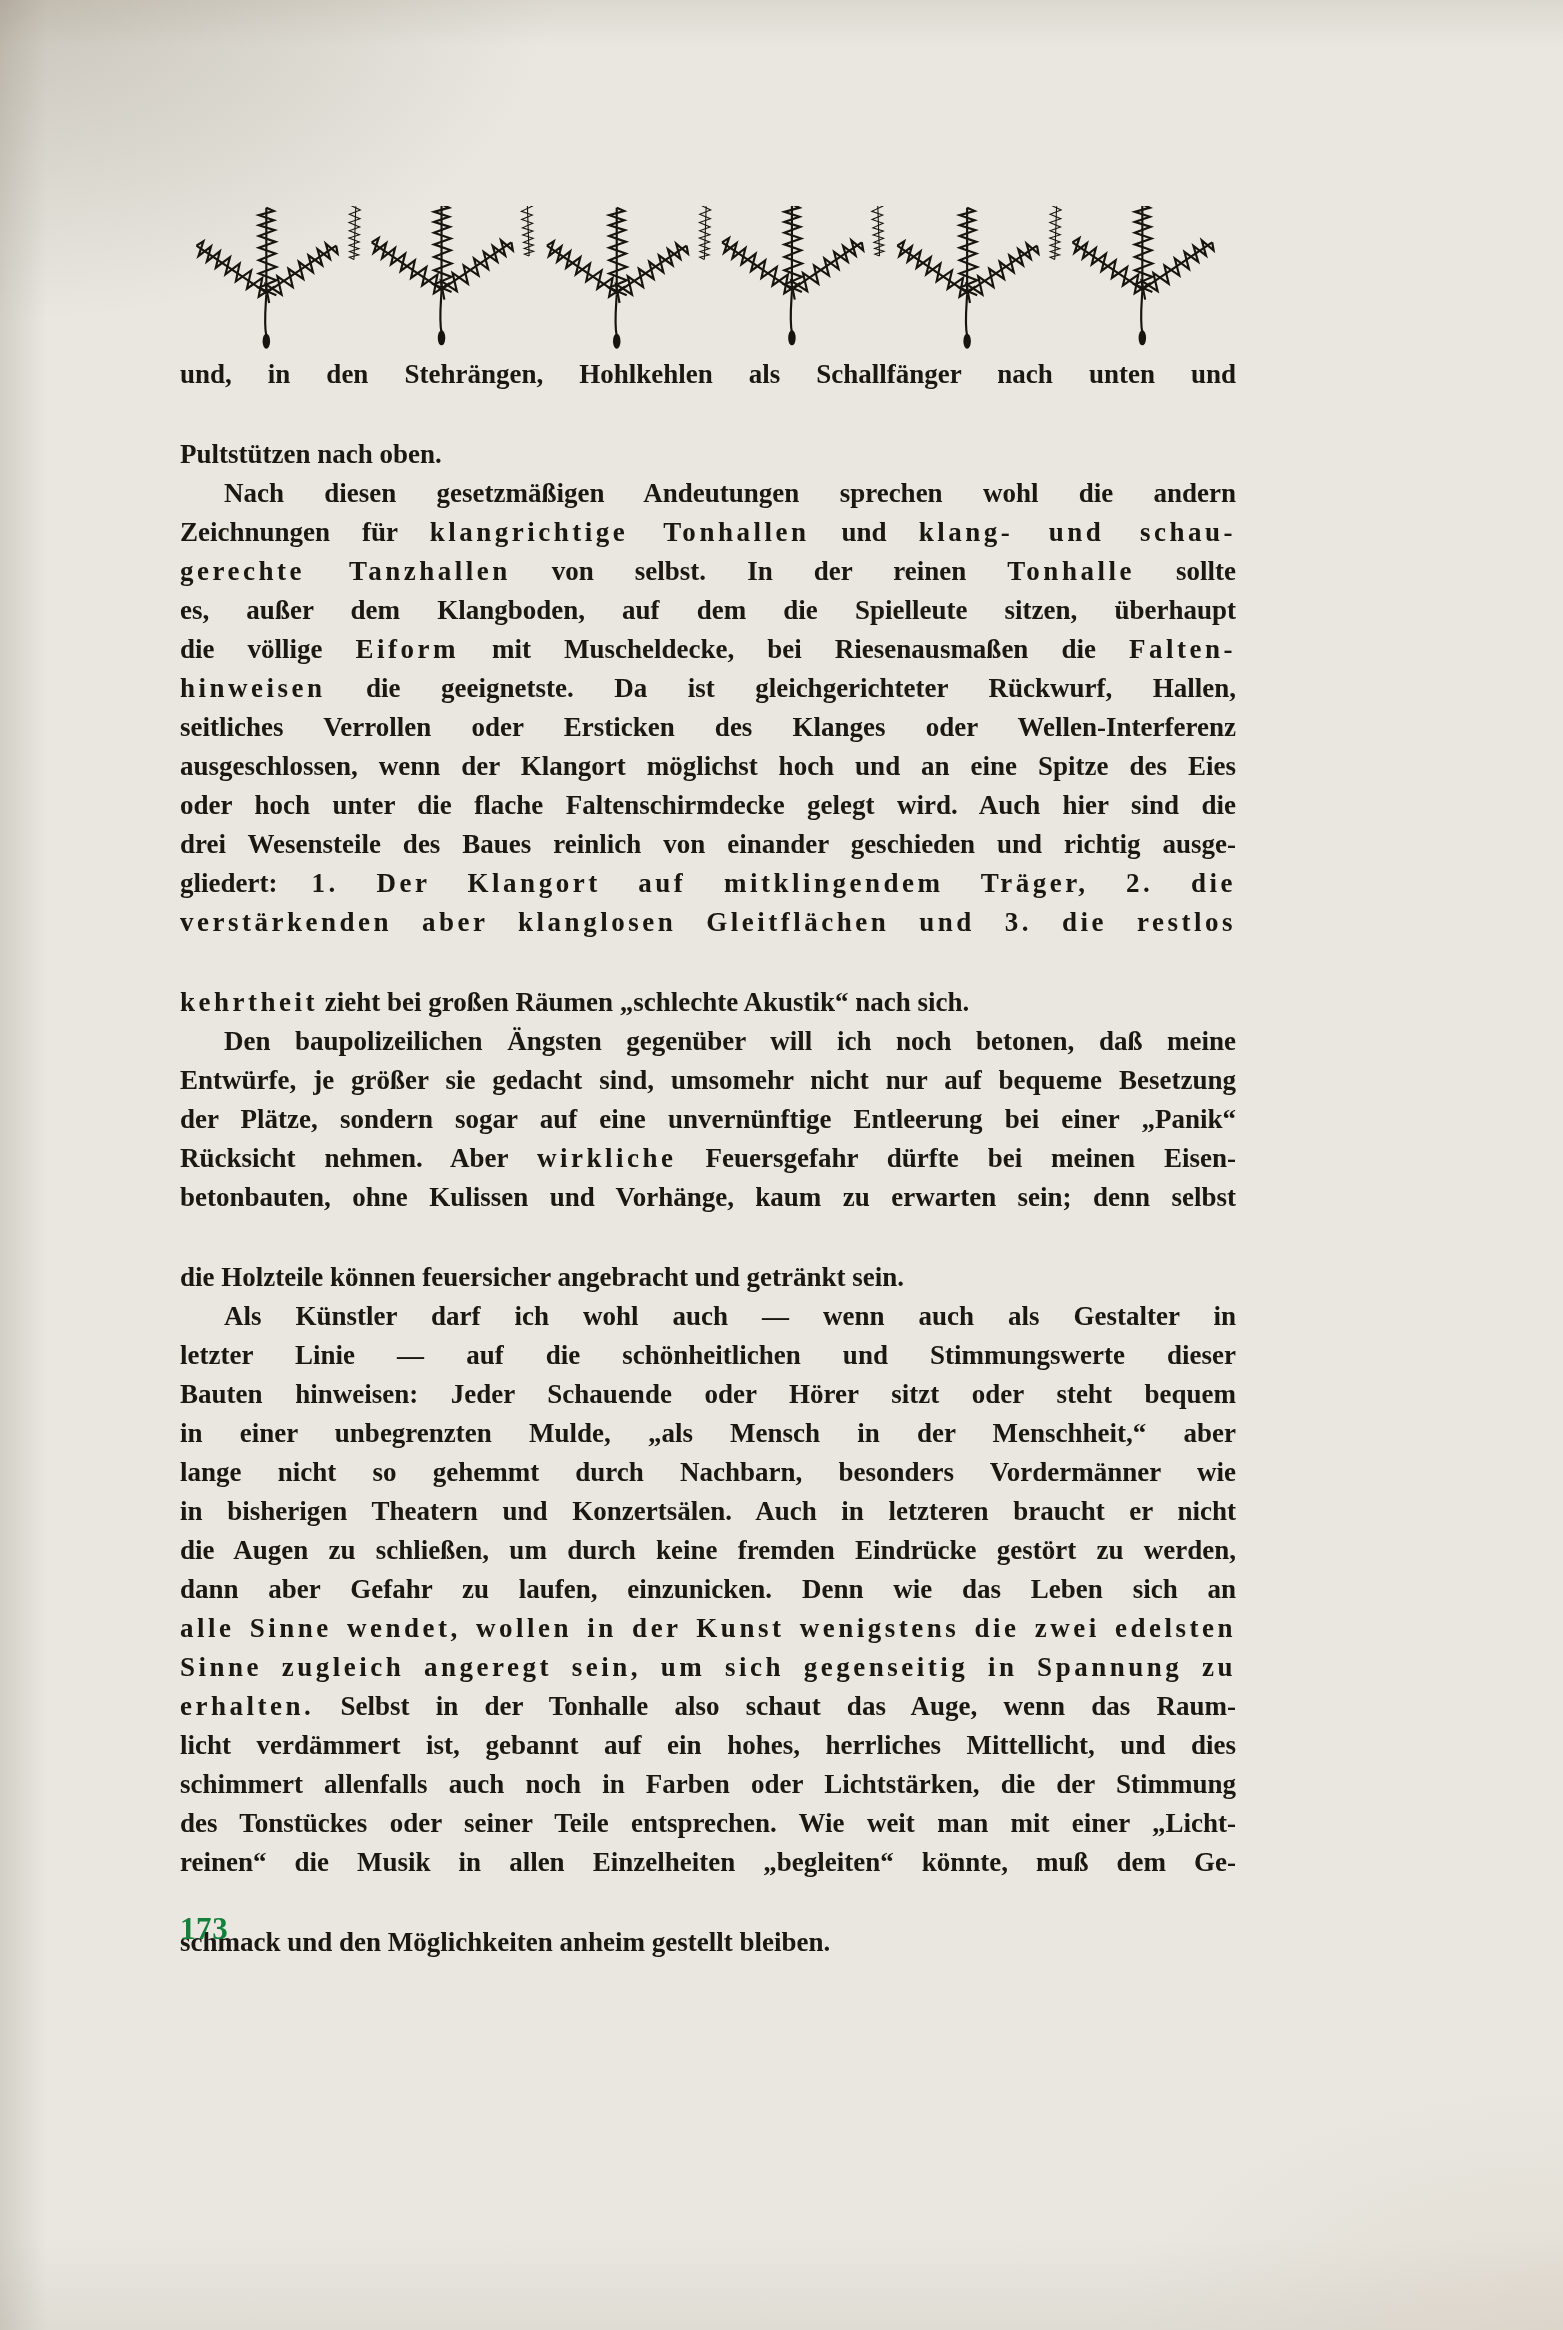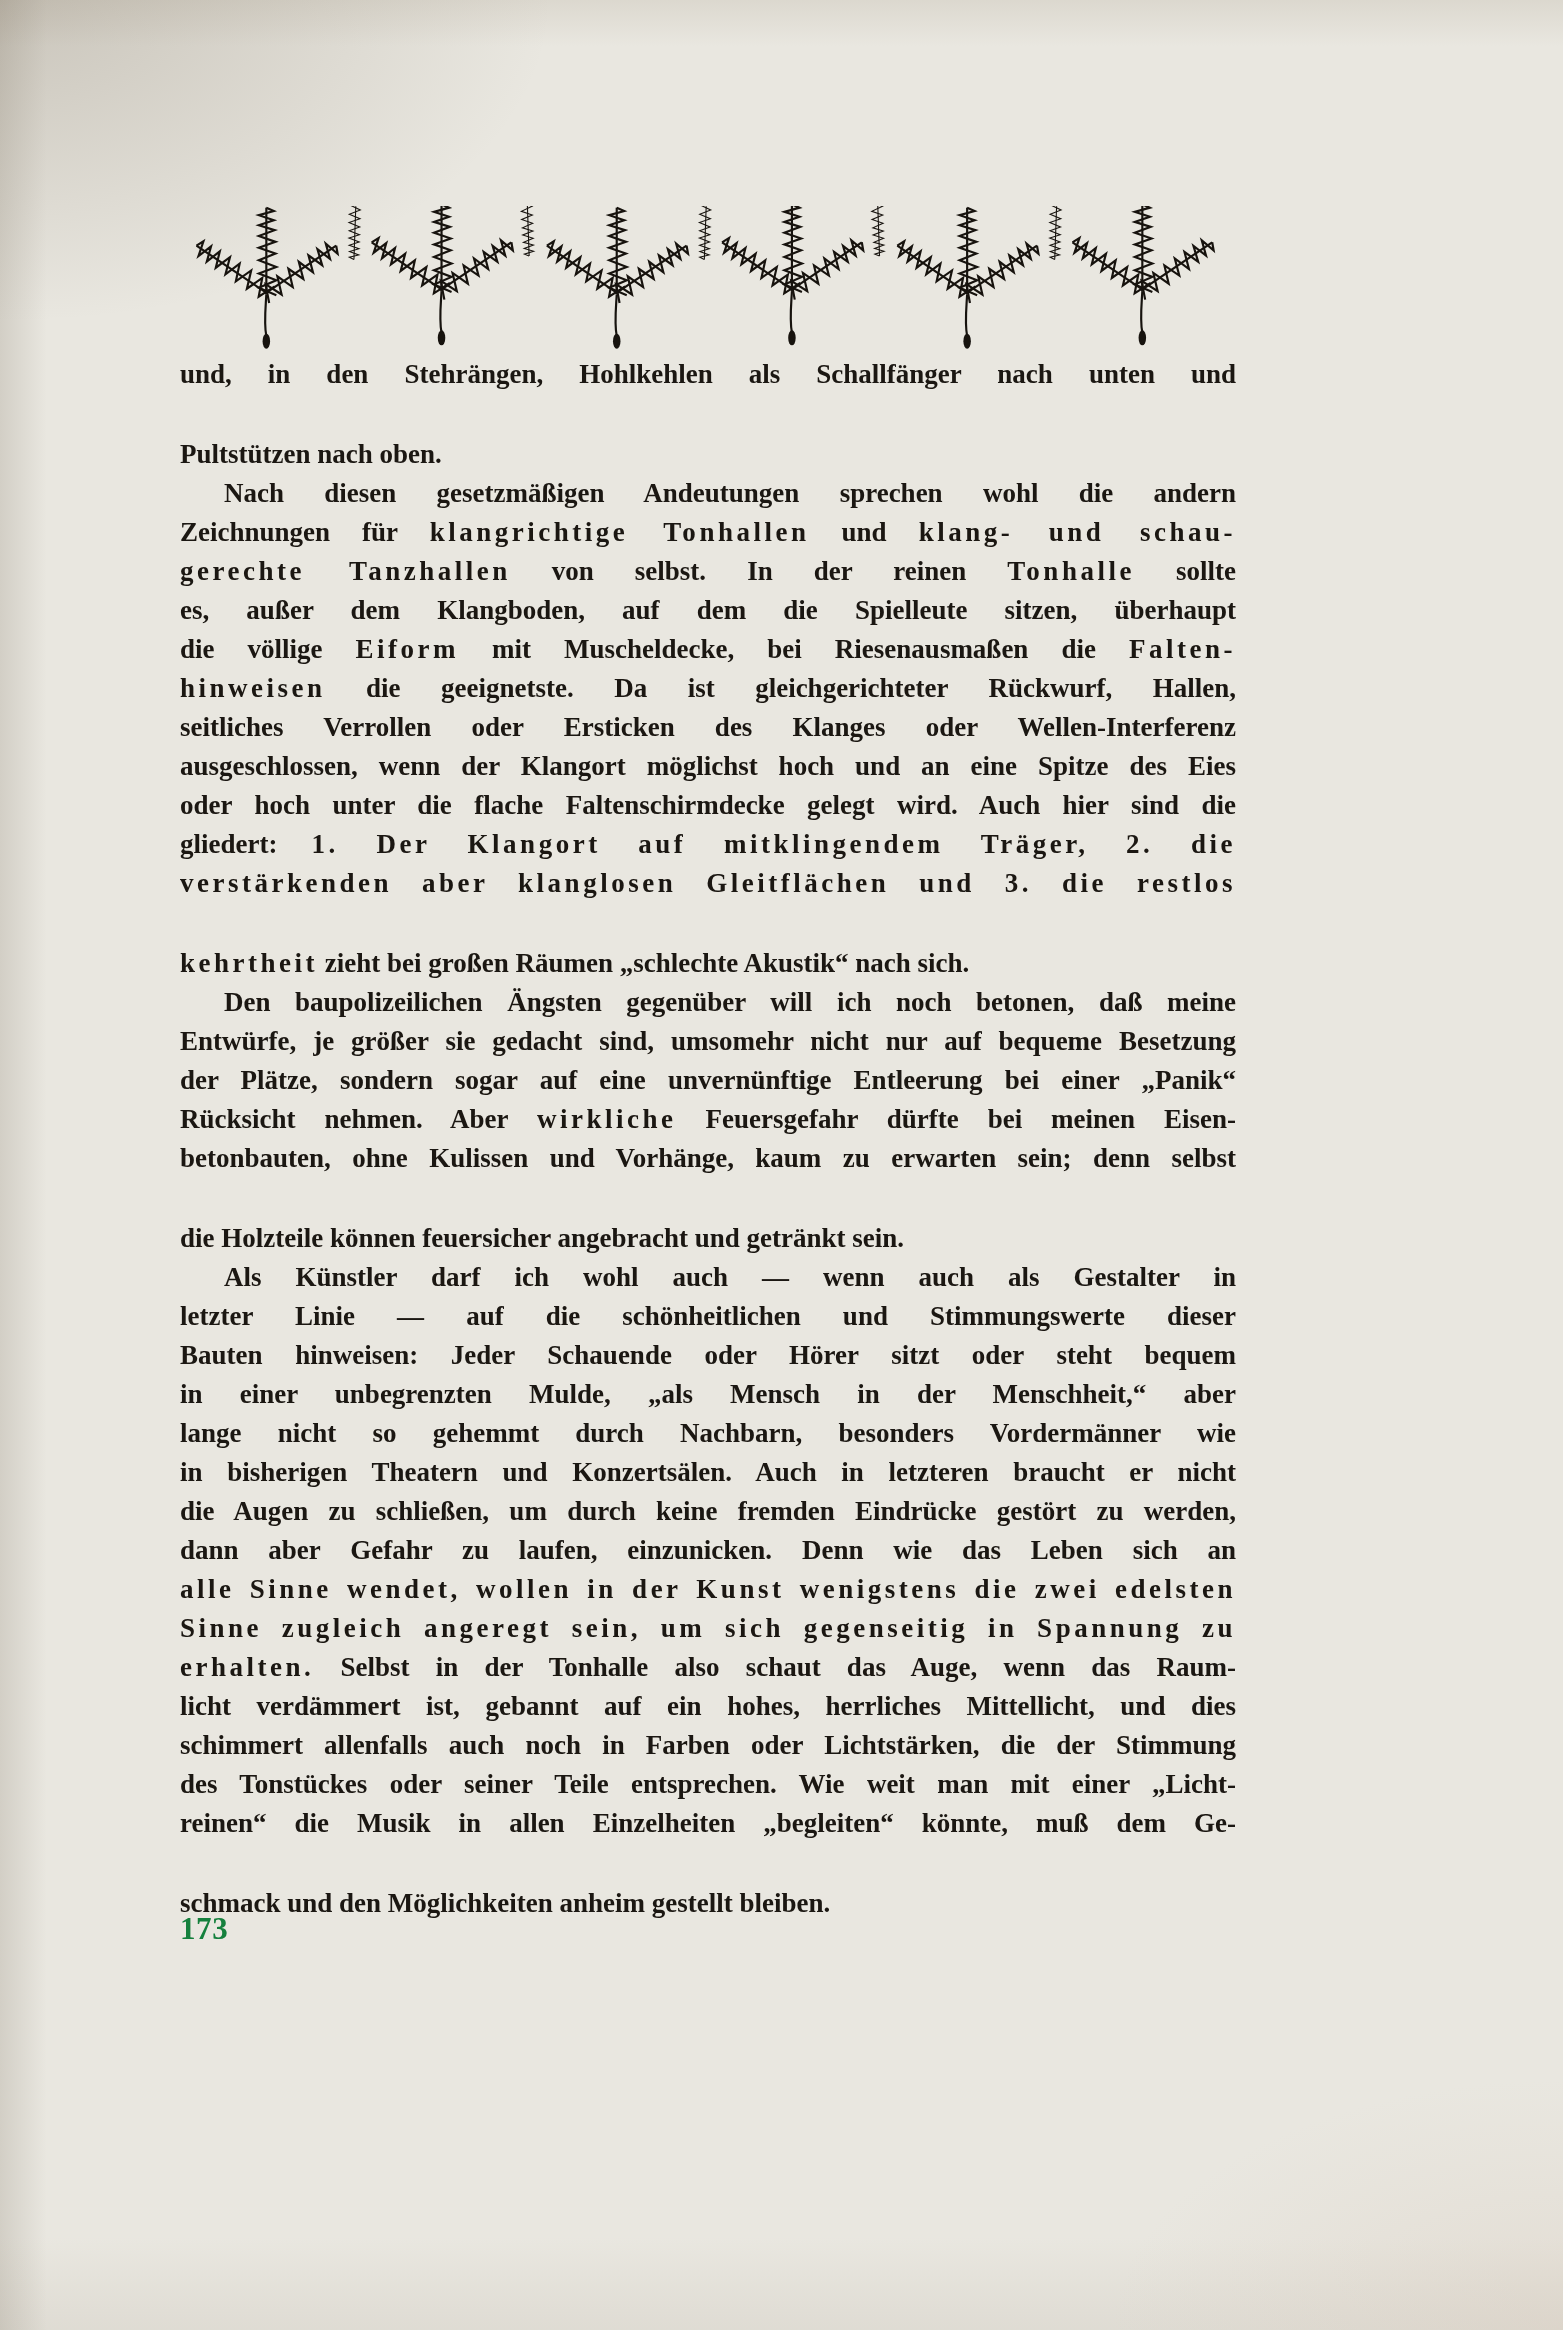--- a/index.html
+++ b/index.html
@@ -76,20 +76,21 @@
       <div class="para indent">
         <div class="line first"><span>Nach diesen gesetzmäßigen Andeutungen sprechen wohl die andern</span></div>
         <div class="line"><span>Zeichnungen für </span><span class="sp">klangrichtige Tonhallen</span><span> und </span><span class="sp">klang- und schau-</span></div>
         <div class="line"><span class="sp">gerechte Tanzhallen</span><span> von selbst.  In der reinen </span><span class="sp">Tonhalle</span><span> sollte</span></div>
         <div class="line"><span>es, außer dem Klangboden, auf dem die Spielleute sitzen, überhaupt</span></div>
         <div class="line"><span>die völlige </span><span class="sp">Eiform</span><span> mit Muscheldecke, bei Riesenausmaßen die </span><span class="sp">Falten-</span></div>
         <div class="line"><span class="sp">hinweisen</span><span> die geeignetste.  Da ist gleichgerichteter Rückwurf, Hallen,</span></div>
         <div class="line"><span>seitliches Verrollen oder Ersticken des Klanges oder Wellen-Interferenz</span></div>
         <div class="line"><span>ausgeschlossen, wenn der Klangort möglichst hoch und an eine Spitze des Eies</span></div>
         <div class="line"><span>oder hoch unter die flache Faltenschirmdecke gelegt wird.  Auch hier sind die</span></div>
+        <div class="line"><span>drei Wesensteile des Baues reinlich von einander geschieden und richtig ausge-</span></div>
         <div class="line"><span>gliedert: </span><span class="sp">1. Der Klangort auf mitklingendem Träger, 2. die</span></div>
         <div class="line"><span class="sp">verstärkenden aber klanglosen Gleitflächen und 3. die restlos</span></div>
         <div class="line end"><span class="sp">kehrtheit</span><span> zieht bei großen Räumen „schlechte Akustik“ nach sich.</span></div>
       </div>
       <div class="para indent">
         <div class="line first"><span>Den baupolizeilichen Ängsten gegenüber will ich noch betonen, daß meine</span></div>
         <div class="line"><span>Entwürfe, je größer sie gedacht sind, umsomehr nicht nur auf bequeme Besetzung</span></div>
         <div class="line"><span>der Plätze, sondern sogar auf eine unvernünftige Entleerung bei einer „Panik“</span></div>
         <div class="line"><span>Rücksicht nehmen.  Aber </span><span class="sp">wirkliche</span><span> Feuersgefahr dürfte bei meinen Eisen-</span></div>
         <div class="line"><span>betonbauten, ohne Kulissen und Vorhänge, kaum zu erwarten sein; denn selbst</span></div>

